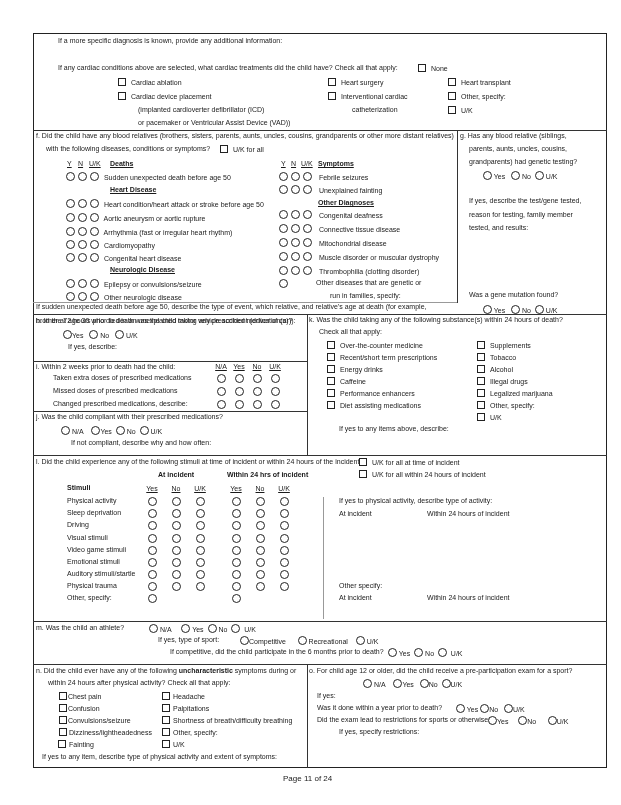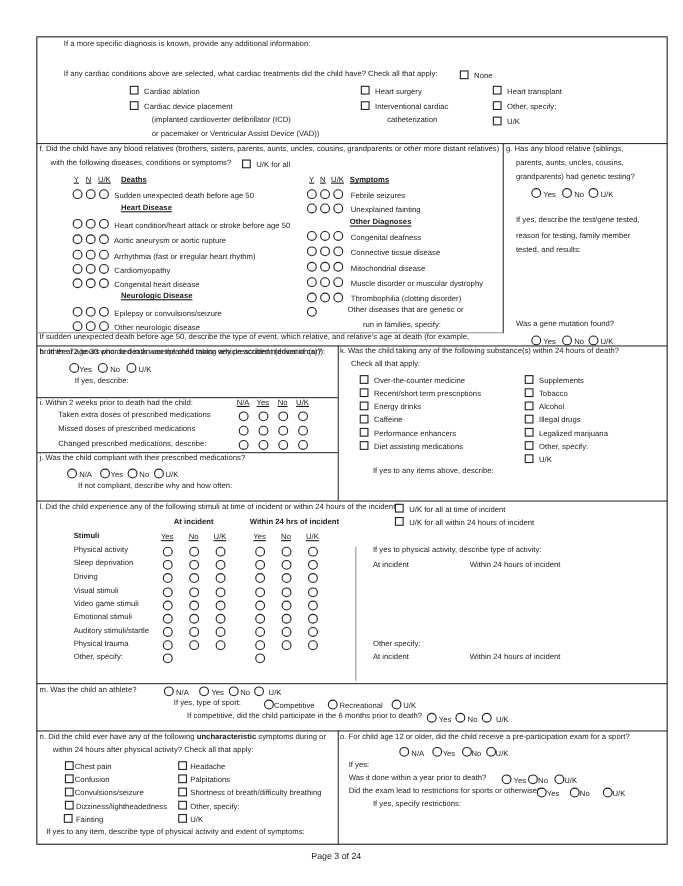--- a/index.html
+++ b/index.html
@@ -265,13 +265,13 @@
   <span class="rb"></span><span>U/K</span>
 </div>
 <div class="abs" style="left:317px;top:716px;">Did the exam lead to restrictions for sports or otherwise?</div>
 <div class="abs" style="left:488px;top:716px;">
   <span class="rb"></span><span>Yes</span>&nbsp;&nbsp;&nbsp;&nbsp;
   <span class="rb"></span><span>No</span>&nbsp;&nbsp;&nbsp;&nbsp;&nbsp;
   <span class="rb"></span><span>U/K</span>
 </div>
 <div class="abs" style="left:339px;top:728px;">If yes, specify restrictions:</div>
 
-<div class="abs footer" style="left:283px;top:774px;">Page 3 of 24</div>
+<div class="abs footer" style="left:283px;top:774px;">Page 11 of 24</div>
 
 </body></html>

